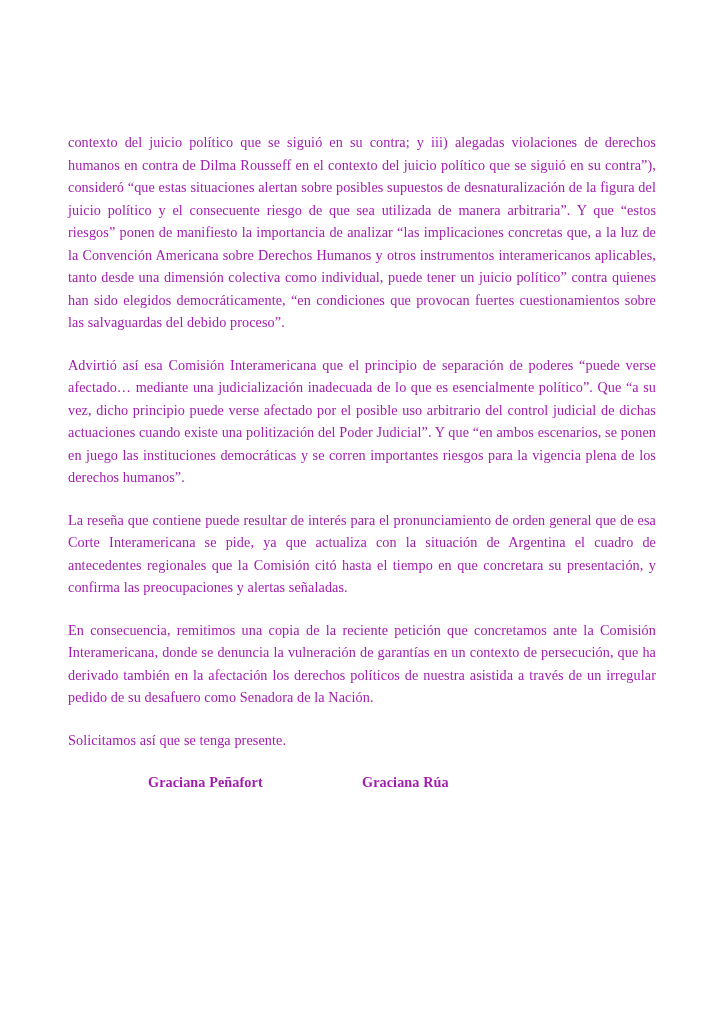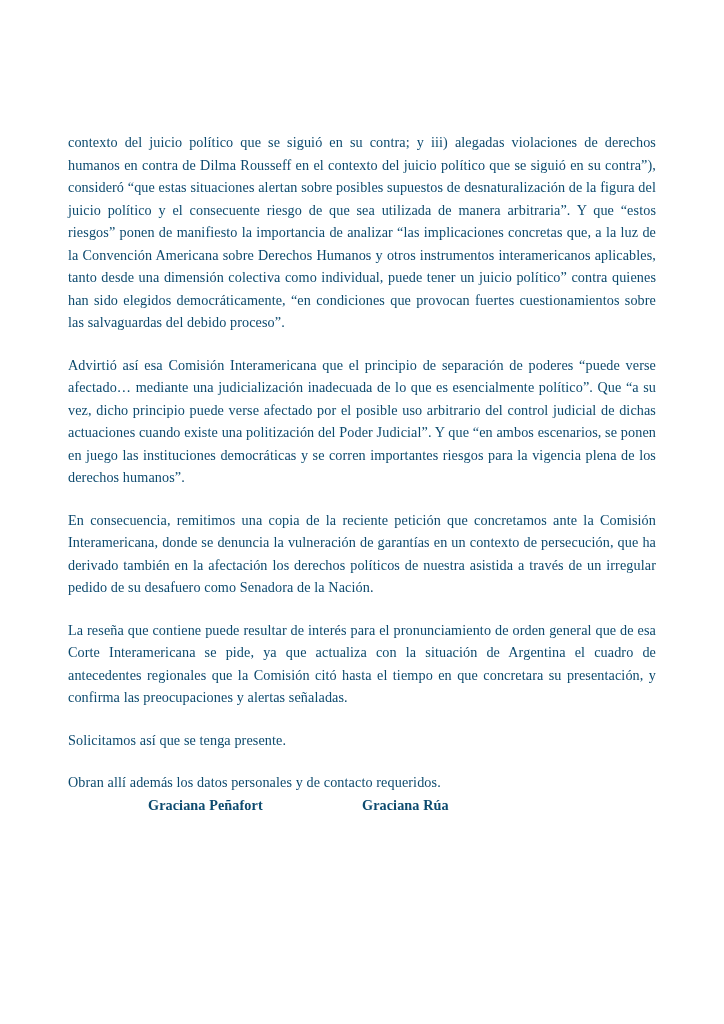--- a/index.html
+++ b/index.html
@@ -7,21 +7,21 @@
     padding: 0;
     background: #ffffff;
   }
   .page {
     position: relative;
     width: 724px;
     height: 1024px;
     background: #ffffff;
     overflow: hidden;
     font-family: "Liberation Serif", "DejaVu Serif", serif;
-    color: #0c4a6e;
+    color: #a21caf;
   }
   .letter-body {
     position: absolute;
     top: 131px;
     left: 68px;
     width: 588px;
     font-size: 14.2px;
     line-height: 22.5px;
     letter-spacing: 0.1px;
   }
@@ -48,22 +48,21 @@
   .sig-left  { left: 80px; }
   .sig-right { left: 294px; }
 </style>
 </head>
 <body>
 
 <div class="page">
   <div class="letter-body">
     <p class="para">contexto del juicio político que se siguió en su contra; y iii) alegadas violaciones de derechos humanos en contra de Dilma Rousseff en el contexto del juicio político que se siguió en su contra”), consideró “que estas situaciones alertan sobre posibles supuestos de desnaturalización de la figura del juicio político y el consecuente riesgo de que sea utilizada de manera arbitraria”. Y que “estos riesgos” ponen de manifiesto la importancia de analizar “las implicaciones concretas que, a la luz de la Convención Americana sobre Derechos Humanos y otros instrumentos interamericanos aplicables, tanto desde una dimensión colectiva como individual, puede tener un juicio político” contra quienes han sido elegidos democráticamente, “en condiciones que provocan fuertes cuestionamientos sobre las salvaguardas del debido proceso”.</p>
     <p class="para">Advirtió así esa Comisión Interamericana que el principio de separación de poderes “puede verse afectado… mediante una judicialización inadecuada de lo que es esencialmente político”. Que “a su vez, dicho principio puede verse afectado por el posible uso arbitrario del control judicial de dichas actuaciones cuando existe una politización del Poder Judicial”. Y que “en ambos escenarios, se ponen en juego las instituciones democráticas y se corren importantes riesgos para la vigencia plena de los derechos humanos”.</p>
+    <p class="para">La reseña que contiene puede resultar de interés para el pronunciamiento de orden general que de esa Corte Interamericana se pide, ya que actualiza con la situación de Argentina el cuadro de antecedentes regionales que la Comisión citó hasta el tiempo en que concretara su presentación, y confirma las preocupaciones y alertas señaladas.</p>
     <p class="para">En consecuencia, remitimos una copia de la reciente petición que concretamos ante la Comisión Interamericana, donde se denuncia la vulneración de garantías en un contexto de persecución, que ha derivado también en la afectación los derechos políticos de nuestra asistida a través de un irregular pedido de su desafuero como Senadora de la Nación.</p>
-    <p class="para">La reseña que contiene puede resultar de interés para el pronunciamiento de orden general que de esa Corte Interamericana se pide, ya que actualiza con la situación de Argentina el cuadro de antecedentes regionales que la Comisión citó hasta el tiempo en que concretara su presentación, y confirma las preocupaciones y alertas señaladas.</p>
     <p class="para single">Solicitamos así que se tenga presente.</p>
-    <p class="para single no-gap">Obran allí además los datos personales y de contacto requeridos.</p>
     <div class="sig-row">
       <span class="sig sig-left">Graciana Peñafort</span>
       <span class="sig sig-right">Graciana Rúa</span>
     </div>
   </div>
 </div>
 
 </body></html>

